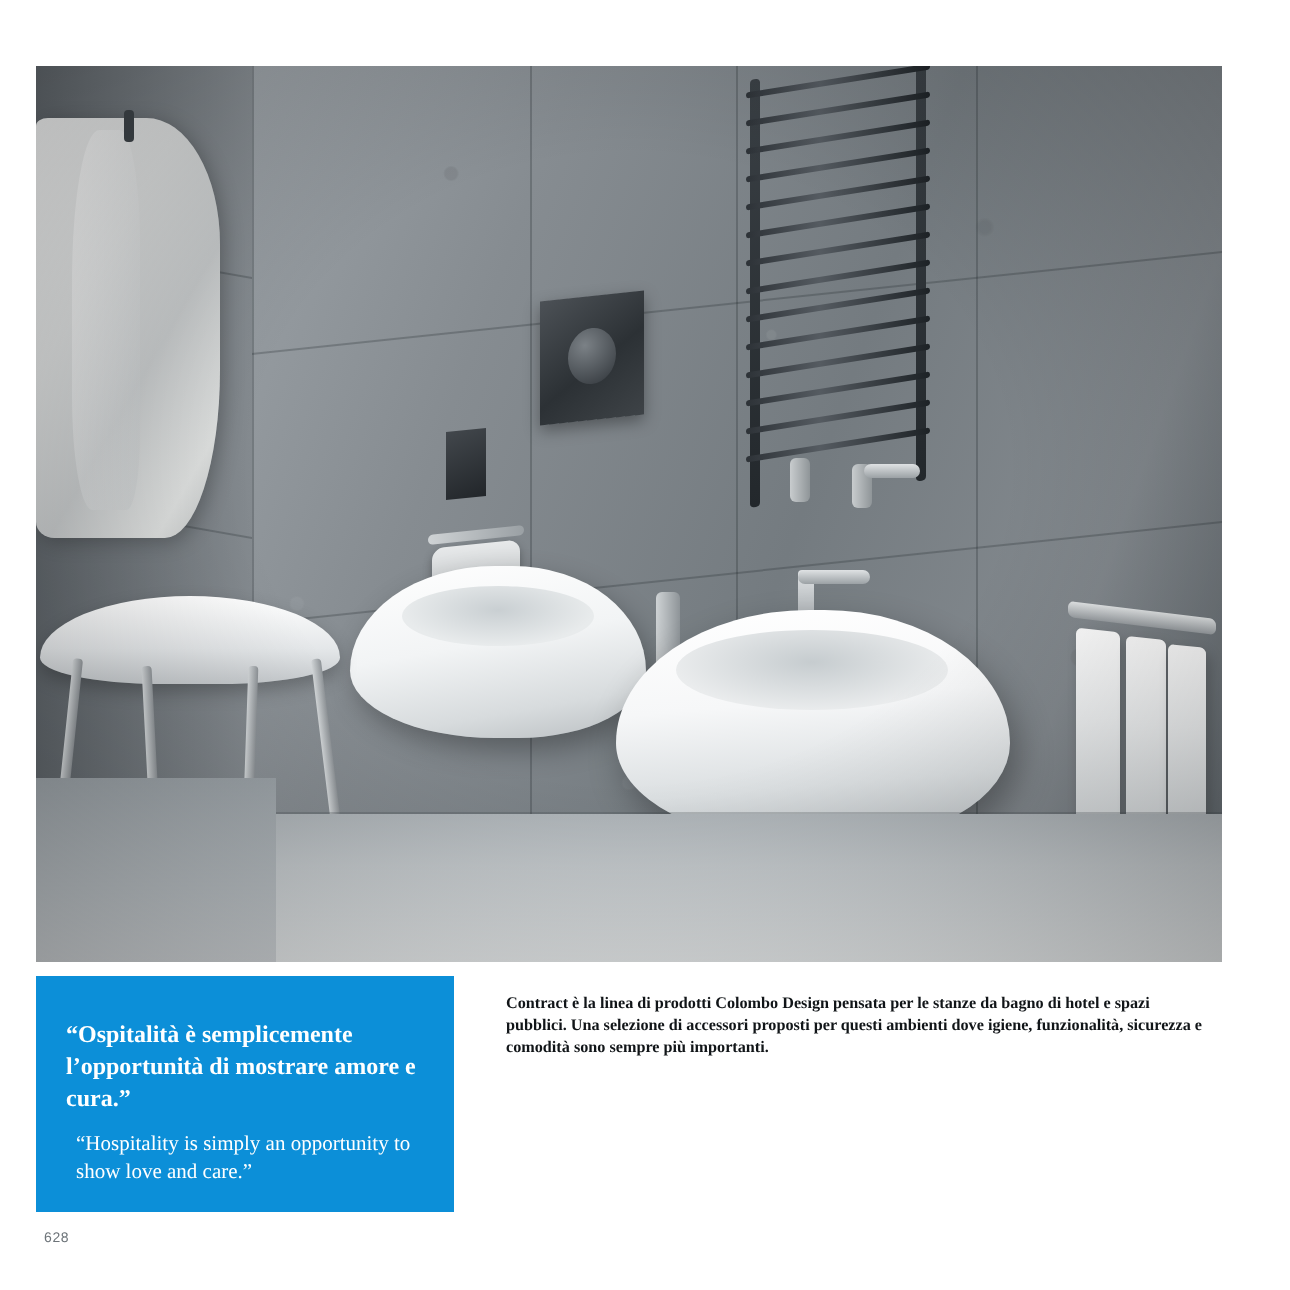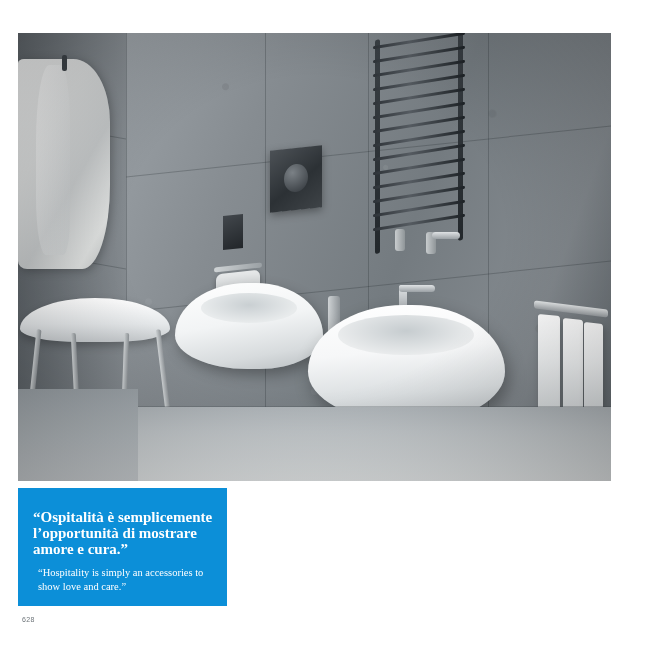--- a/index.html
+++ b/index.html
@@ -256,21 +256,21 @@
     background: #0c8fd8;
     color: #ffffff;
   }
   .quote-it {
     position: absolute;
     left: 15px;
     top: 21px;
     width: 182px;
     font-family: "Liberation Serif", serif;
     font-weight: bold;
-    font-size: 15px;
+    font-size: 12px;
     line-height: 16px;
     color: #ffffff;
   }
   .quote-en {
     position: absolute;
     left: 20px;
     top: 78px;
     width: 180px;
     font-family: "Liberation Serif", serif;
     font-size: 10.5px;
@@ -390,21 +390,22 @@
     <div class="towel" style="left:566px; top:290px; width:19px; height:90px; transform:skewY(6deg);"></div>
 
     <div class="baseboard"></div>
     <div class="floor"></div>
     <div class="floor-left"></div>
     <div class="vignette"></div>
   </div>
 
   <div class="quote-box">
     <div class="quote-it">“Ospitalità è semplicemente l’opportunità di mostrare amore e cura.”</div>
-    <div class="quote-en">“Hospitality is simply an accessories to show love and care.”</div>
+    <div class="quote-en">“Hospitality is simply an opportunity to show love and care.”</div>
   </div>
 
   <div class="text-col">
+    <p class="para-it">Contract è la linea di prodotti Colombo Design pensata per le stanze da bagno di hotel e spazi pubblici. Una selezione di accessori proposti per questi ambienti dove igiene, funzionalità, sicurezza e comodità sono sempre più importanti.</p>
   </div>
 
   <div class="page-number">628</div>
 
 </div>
 
 </body></html>

